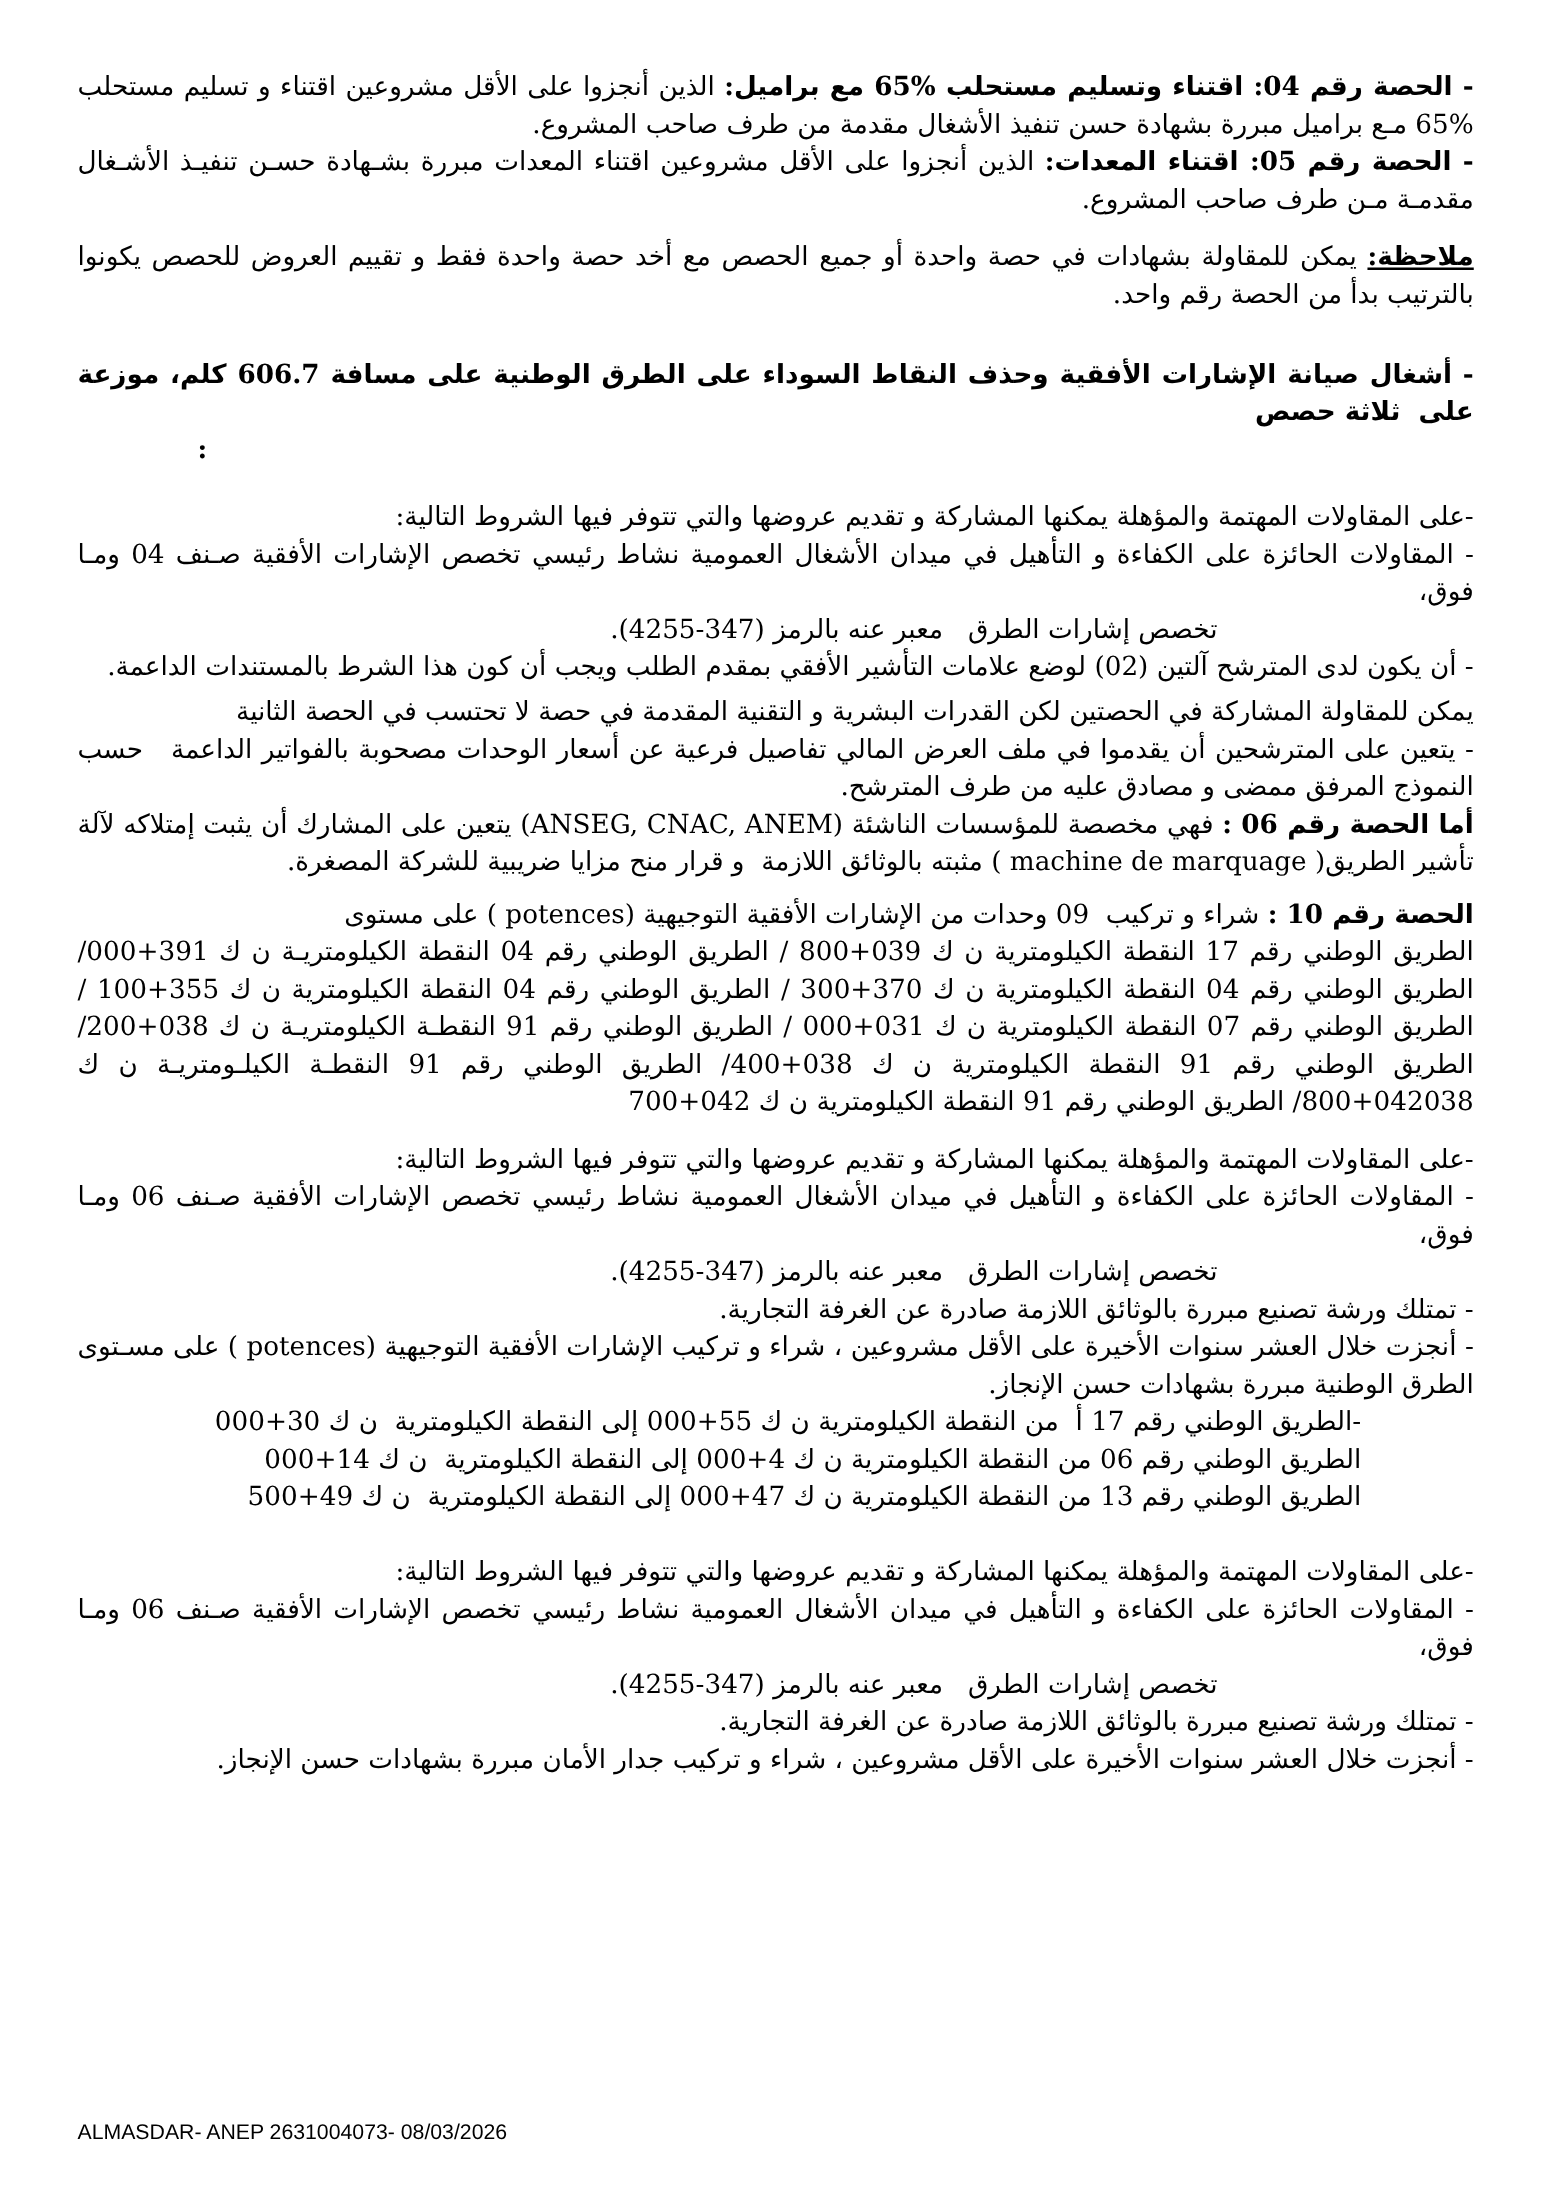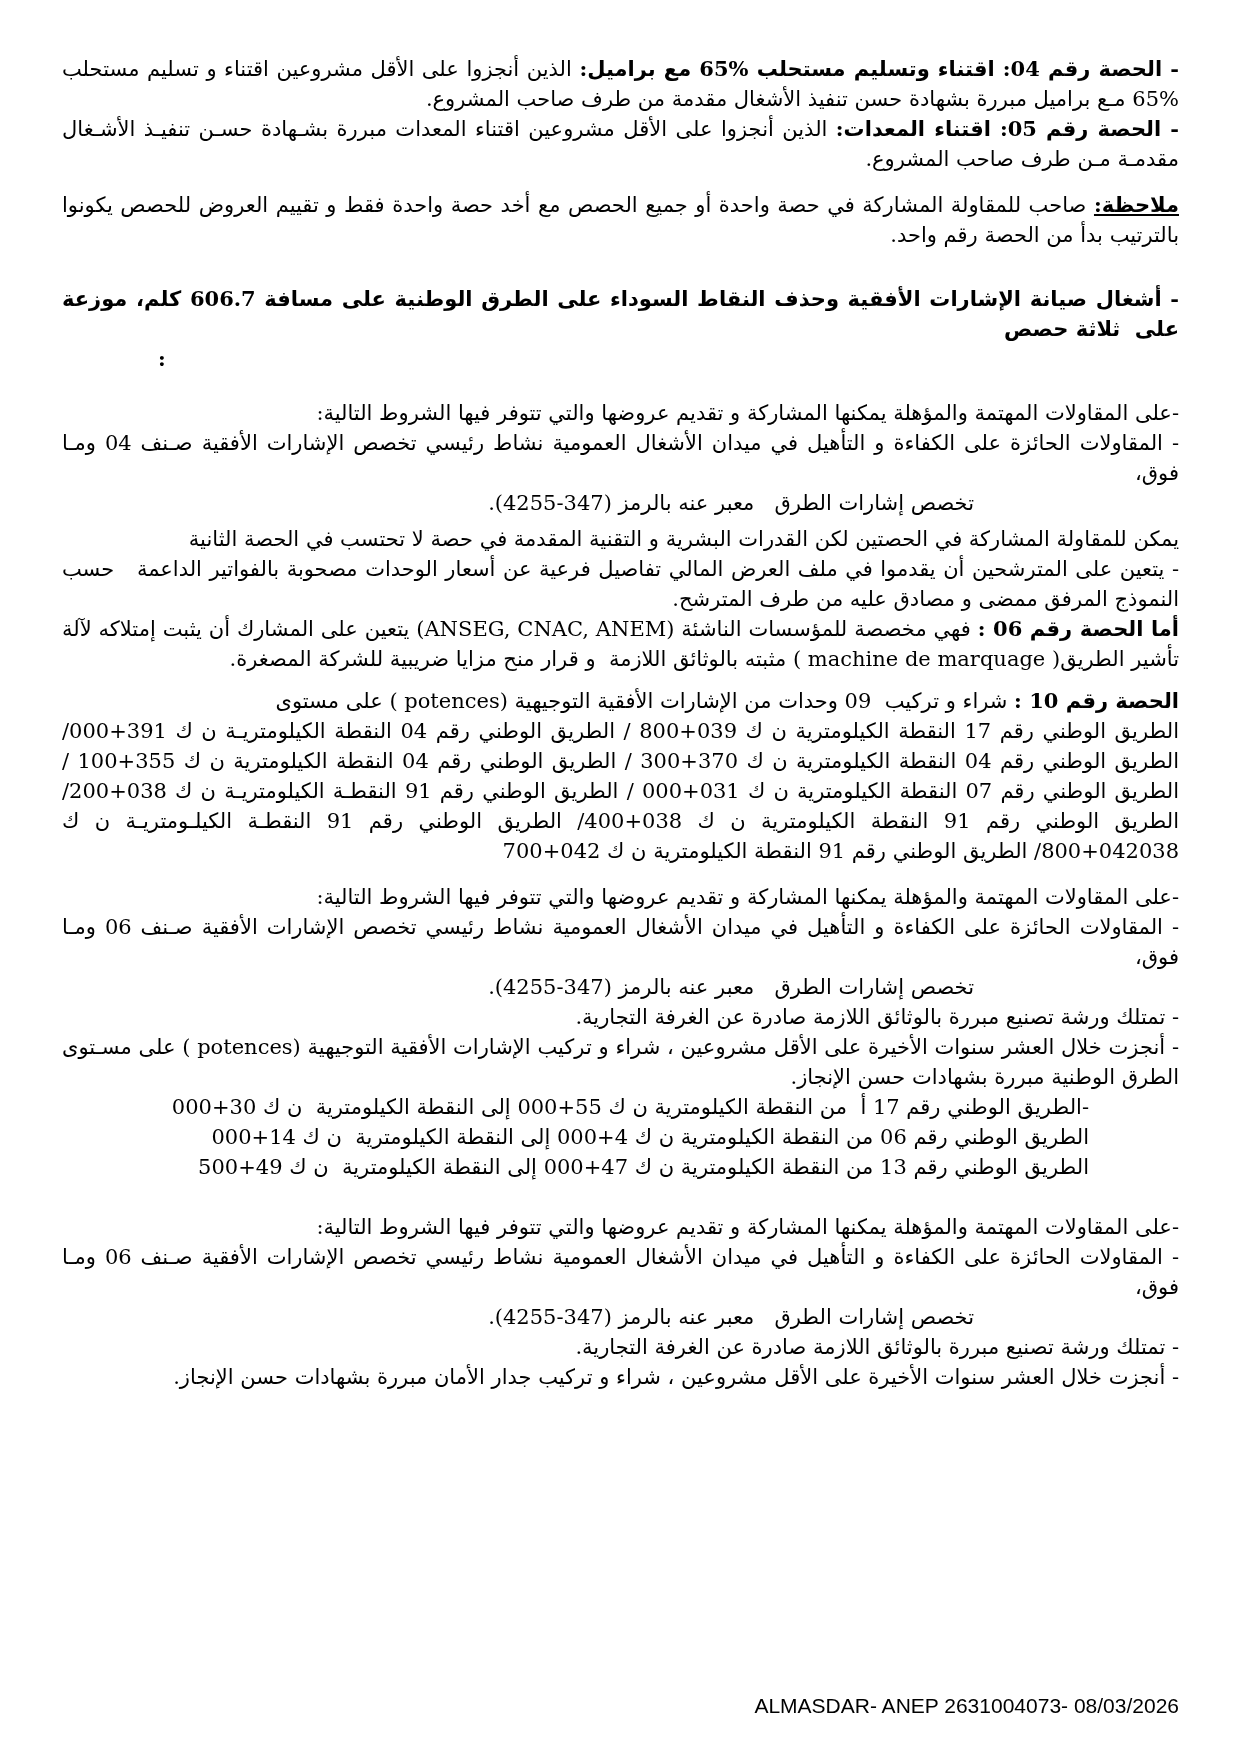--- a/index.html
+++ b/index.html
@@ -34,44 +34,45 @@
   .mt-block { margin-top: 6px; }
   .mt-lot10 { margin-top: 12px; }
   .mt-cond10 { margin-top: 16px; }
   .mt-lot11 { margin-top: 36px; }
   .mt-cond11 { margin-top: 30px; }
   .indent-cont { margin-right: 205px; text-align: right; }
   .road-line { text-align: right; margin-left: 0; margin-right: 90px; }
   .footer {
     margin-top: auto;
     direction: ltr;
-    text-align: right;
+    text-align: left;
     font-family: "Liberation Sans", "DejaVu Sans", sans-serif;
-    font-size: 21px;
+    font-size: 17px;
     padding-bottom: 14px;
   }
 </style>
 </head>
 <body>
 
 <div class="page">
 
   <p class="para"><span class="b">- الحصة رقم 04: اقتناء وتسليم مستحلب %65 مع براميل:</span><span> الذين أنجزوا على الأقل مشروعين اقتناء و تسليم مستحلب %65 مـع براميل مبررة بشهادة حسن تنفيذ الأشغال مقدمة من طرف صاحب المشروع.</span></p>
 
   <p class="para"><span class="b">- الحصة رقم 05: اقتناء المعدات:</span><span> الذين أنجزوا على الأقل مشروعين اقتناء المعدات مبررة بشـهادة حسـن تنفيـذ الأشـغال مقدمـة مـن طرف صاحب المشروع.</span></p>
 
-  <p class="para mt-note"><span class="b u">ملاحظة:</span><span> صاحب للمقاولة المشاركة في حصة واحدة أو جميع الحصص مع أخد حصة واحدة فقط و تقييم العروض للحصص يكونوا بالترتيب بدأ من الحصة رقم واحد.</span></p>
+  <p class="para mt-note"><span class="b u">ملاحظة:</span><span> يمكن للمقاولة بشهادات في حصة واحدة أو جميع الحصص مع أخد حصة واحدة فقط و تقييم العروض للحصص يكونوا بالترتيب بدأ من الحصة رقم واحد.</span></p>
 
   <p class="para b mt-works">- أشغال صيانة الإشارات الأفقية وحذف النقاط السوداء على الطرق الوطنية على مسافة 606.7 كلم، موزعة على&nbsp; ثلاثة حصص</p>
   <p class="para colon-line">:</p>
 
 
   <p class="para mt-sec">-على المقاولات المهتمة والمؤهلة يمكنها المشاركة و تقديم عروضها والتي تتوفر فيها الشروط التالية:</p>
   <p class="para">- المقاولات الحائزة على الكفاءة و التأهيل في ميدان الأشغال العمومية نشاط رئيسي تخصص الإشارات الأفقية صـنف 04 ومـا فوق،</p>
   <p class="para indent-cont">تخصص إشارات الطرق &nbsp; معبر عنه بالرمز (347-4255).</p>
+  <p class="para">- أن يكون لدى المترشح آلتين (02) لوضع علامات التأشير الأفقي بمقدم الطلب ويجب أن كون هذا الشرط بالمستندات الداعمة.</p>
 
   <p class="para mt-block">يمكن للمقاولة المشاركة في الحصتين لكن القدرات البشرية و التقنية المقدمة في حصة لا تحتسب في الحصة الثانية</p>
   <p class="para">- يتعين على المترشحين أن يقدموا في ملف العرض المالي تفاصيل فرعية عن أسعار الوحدات مصحوبة بالفواتير الداعمة &nbsp; حسب النموذج المرفق ممضى و مصادق عليه من طرف المترشح.</p>
   <p class="para"><span class="b">أما الحصة رقم 06 :</span><span> فهي مخصصة للمؤسسات الناشئة (ANSEG, CNAC, ANEM) يتعين على المشارك أن يثبت إمتلاكه لآلة تأشير الطريق( machine de marquage ) مثبته بالوثائق اللازمة &nbsp;و قرار منح مزايا ضريبية للشركة المصغرة.</span></p>
 
   <p class="para mt-lot10"><span class="b">الحصة رقم 10 :</span><span> شراء و تركيب &nbsp;09 وحدات من الإشارات الأفقية التوجيهية (potences ) على مستوى</span></p>
   <p class="para">الطريق الوطني رقم 17 النقطة الكيلومترية ن ك 039+800 / الطريق الوطني رقم 04 النقطة الكيلومتريـة ن ك 391+000/الطريق الوطني رقم 04 النقطة الكيلومترية ن ك 370+300 / الطريق الوطني رقم 04 النقطة الكيلومترية ن ك 355+100 / الطريق الوطني رقم 07 النقطة الكيلومترية ن ك 031+000 / الطريق الوطني رقم 91 النقطـة الكيلومتريـة ن ك 038+200/ الطريق الوطني رقم 91 النقطة الكيلومترية ن ك 038+400/ الطريق الوطني رقم 91 النقطـة الكيلـومتريـة ن ك 042038+800/ الطريق الوطني رقم 91 النقطة الكيلومترية ن ك 042+700</p>
 
   <p class="para mt-cond10">-على المقاولات المهتمة والمؤهلة يمكنها المشاركة و تقديم عروضها والتي تتوفر فيها الشروط التالية:</p>
   <p class="para">- المقاولات الحائزة على الكفاءة و التأهيل في ميدان الأشغال العمومية نشاط رئيسي تخصص الإشارات الأفقية صـنف 06 ومـا فوق،</p>

